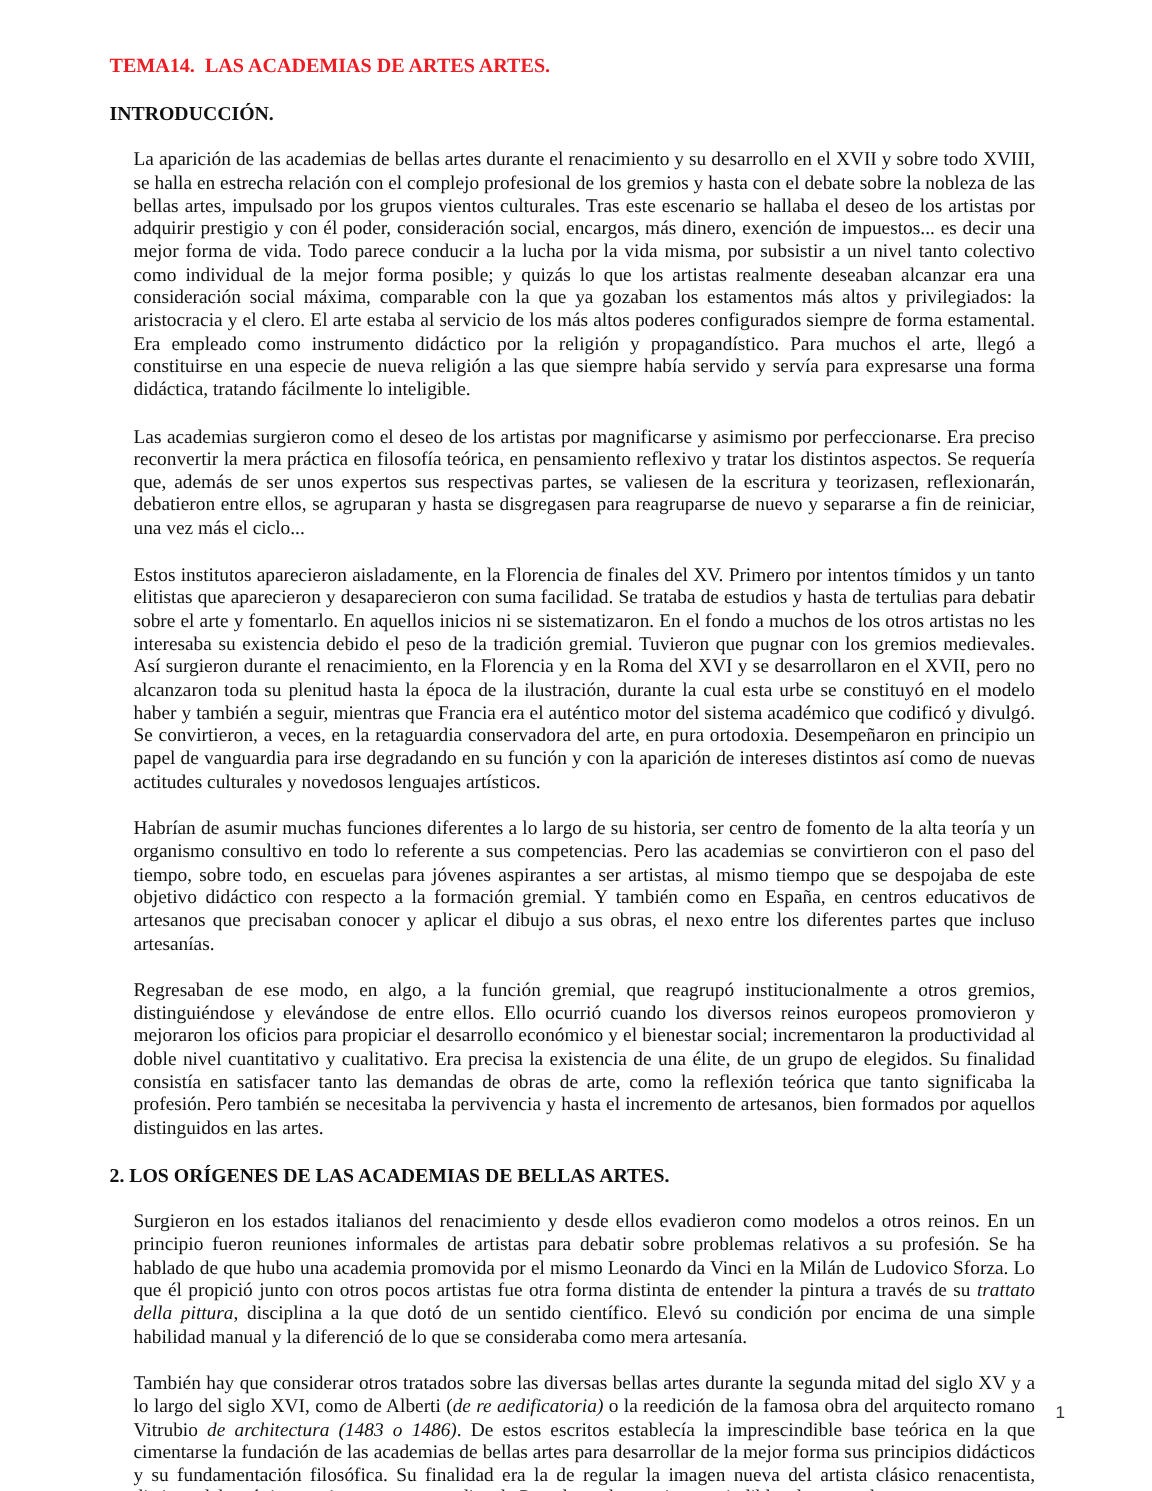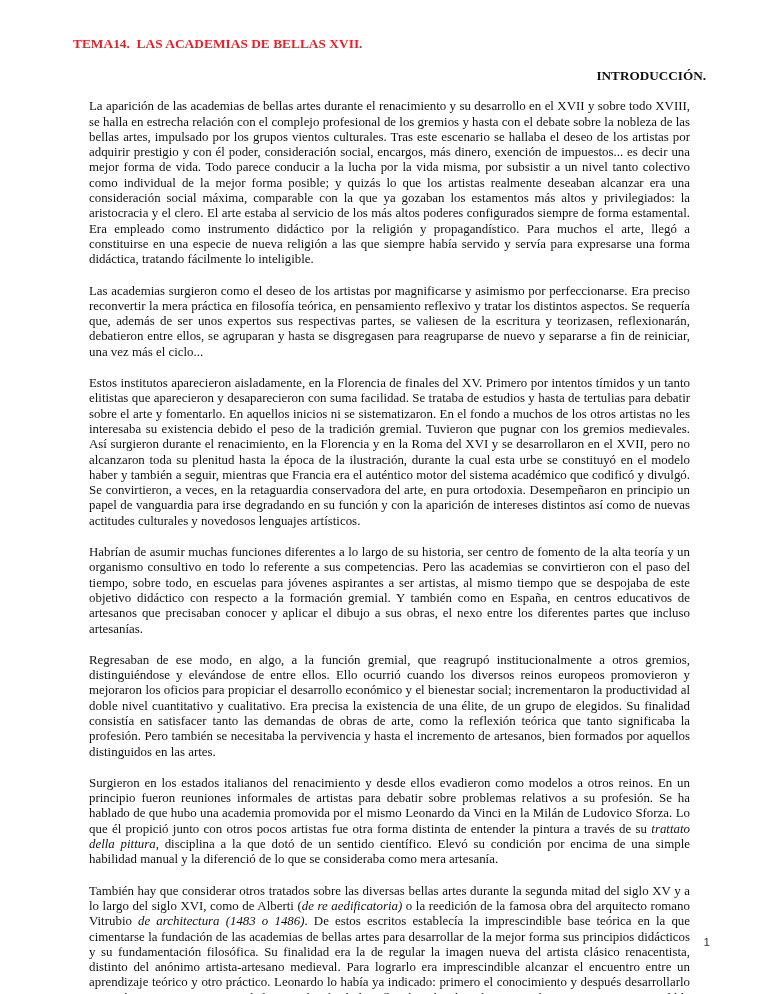--- a/index.html
+++ b/index.html
@@ -29,21 +29,20 @@
       font-size: 13.4px;
       line-height: 16px;
       margin: 0 0 16px 0;
       white-space: pre;
     }
     .section-heading {
       font-weight: bold;
       font-size: 13.2px;
       line-height: 15.3px;
       margin: 0;
-      text-align: right;
     }
     .section-heading.s2 {
       margin-top: 15px;
     }
     p.para {
       margin: 16px;
       text-align: justify;
       text-align-last: left;
       hyphens: none;
     }
@@ -56,21 +55,21 @@
       font-family: "Liberation Sans", "DejaVu Sans", sans-serif;
       font-size: 11.5px;
       color: #333333;
       text-align: right;
     }
   </style>
 </head>
 <body>
 
 <div class="page">
-  <div class="doc-title" style="color: rgb(238, 28, 36);">TEMA14.  LAS ACADEMIAS DE BELLAS XVII.</div>
+  <div class="doc-title" style="color: rgb(238, 28, 36);">TEMA14.  LAS ACADEMIAS DE ARTES ARTES.</div>
 
   <div class="section">
     <h2 class="section-heading">INTRODUCCIÓN.</h2>
     <p class="para">
       <span>La aparición de las academias de bellas artes durante el renacimiento y su desarrollo en el XVII y sobre todo XVIII, se halla en estrecha relación con el complejo profesional de los gremios y hasta con el debate sobre la nobleza de las bellas artes, impulsado por los grupos vientos culturales. Tras este escenario se hallaba el deseo de los artistas por adquirir prestigio y con él poder, consideración social, encargos, más dinero, exención de impuestos... es decir una mejor forma de vida. Todo parece conducir a la lucha por la vida misma, por subsistir a un nivel tanto colectivo como individual de la mejor forma posible; y quizás lo que los artistas realmente deseaban alcanzar era una consideración social máxima, comparable con la que ya gozaban los estamentos más altos y privilegiados: la aristocracia y el clero. El arte estaba al servicio de los más altos poderes configurados siempre de forma estamental. Era empleado como instrumento didáctico por la religión y propagandístico. Para muchos el arte, llegó a constituirse en una especie de nueva religión a las que siempre había servido y servía para expresarse una forma didáctica, tratando fácilmente lo inteligible.</span>
     </p>
     <p class="para">
       <span>Las academias surgieron como el deseo de los artistas por magnificarse y asimismo por perfeccionarse. Era preciso reconvertir la mera práctica en filosofía teórica, en pensamiento reflexivo y tratar los distintos aspectos. Se requería que, además de ser unos expertos sus respectivas partes, se valiesen de la escritura y teorizasen, reflexionarán, debatieron entre ellos, se agruparan y hasta se disgregasen para reagruparse de nuevo y separarse a fin de reiniciar, una vez más el ciclo...</span>
     </p>
     <p class="para">
@@ -78,18 +77,19 @@
     </p>
     <p class="para">
       <span>Habrían de asumir muchas funciones diferentes a lo largo de su historia, ser centro de fomento de la alta teoría y un organismo consultivo en todo lo referente a sus competencias. Pero las academias se convirtieron con el paso del tiempo, sobre todo, en escuelas para jóvenes aspirantes a ser artistas, al mismo tiempo que se despojaba de este objetivo didáctico con respecto a la formación gremial. Y también como en España, en centros educativos de artesanos que precisaban conocer y aplicar el dibujo a sus obras, el nexo entre los diferentes partes que incluso artesanías.</span>
     </p>
     <p class="para">
       <span>Regresaban de ese modo, en algo, a la función gremial, que reagrupó institucionalmente a otros gremios, distinguiéndose y elevándose de entre ellos. Ello ocurrió cuando los diversos reinos europeos promovieron y mejoraron los oficios para propiciar el desarrollo económico y el bienestar social; incrementaron la productividad al doble nivel cuantitativo y cualitativo. Era precisa la existencia de una élite, de un grupo de elegidos. Su finalidad consistía en satisfacer tanto las demandas de obras de arte, como la reflexión teórica que tanto significaba la profesión. Pero también se necesitaba la pervivencia y hasta el incremento de artesanos, bien formados por aquellos distinguidos en las artes.</span>
     </p>
   </div>
 
   <div class="section">
+    <h2 class="section-heading s2">2. LOS ORÍGENES DE LAS ACADEMIAS DE BELLAS ARTES.</h2>
     <p class="para"><span>Surgieron en los estados italianos del renacimiento y desde ellos evadieron como modelos a otros reinos. En un principio fueron reuniones informales de artistas para debatir sobre problemas relativos a su profesión. Se ha hablado de que hubo una academia promovida por el mismo Leonardo da Vinci en la Milán de Ludovico Sforza. Lo que él propició junto con otros pocos artistas fue otra forma distinta de entender la pintura a través de su </span><em>trattato della pittura</em><span>, disciplina a la que dotó de un sentido científico. Elevó su condición por encima de una simple habilidad manual y la diferenció de lo que se consideraba como mera artesanía.</span></p>
     <p class="para"><span>También hay que considerar otros tratados sobre las diversas bellas artes durante la segunda mitad del siglo XV y a lo largo del siglo XVI, como de Alberti (</span><em>de re aedificatoria)</em><span> o la reedición de la famosa obra del arquitecto romano Vitrubio </span><em>de architectura (1483 o 1486)</em><span>. De estos escritos establecía la imprescindible base teórica en la que cimentarse la fundación de las academias de bellas artes para desarrollar de la mejor forma sus principios didácticos y su fundamentación filosófica. Su finalidad era la de regular la imagen nueva del artista clásico renacentista, distinto del anónimo artista-artesano medieval. Para lograrlo era imprescindible alcanzar el encuentro entre un aprendizaje teórico y otro práctico. Leonardo lo había ya indicado: primero el conocimiento y después desarrollarlo pragmáticamente. Y esa prioridad o correlación de la reflexión sobre la práctica era el componente imprescindible para que el artista fuera dignificado</span></p>
   </div>
 </div>
 
 <div class="page-number">1</div>
 
 </body></html>

